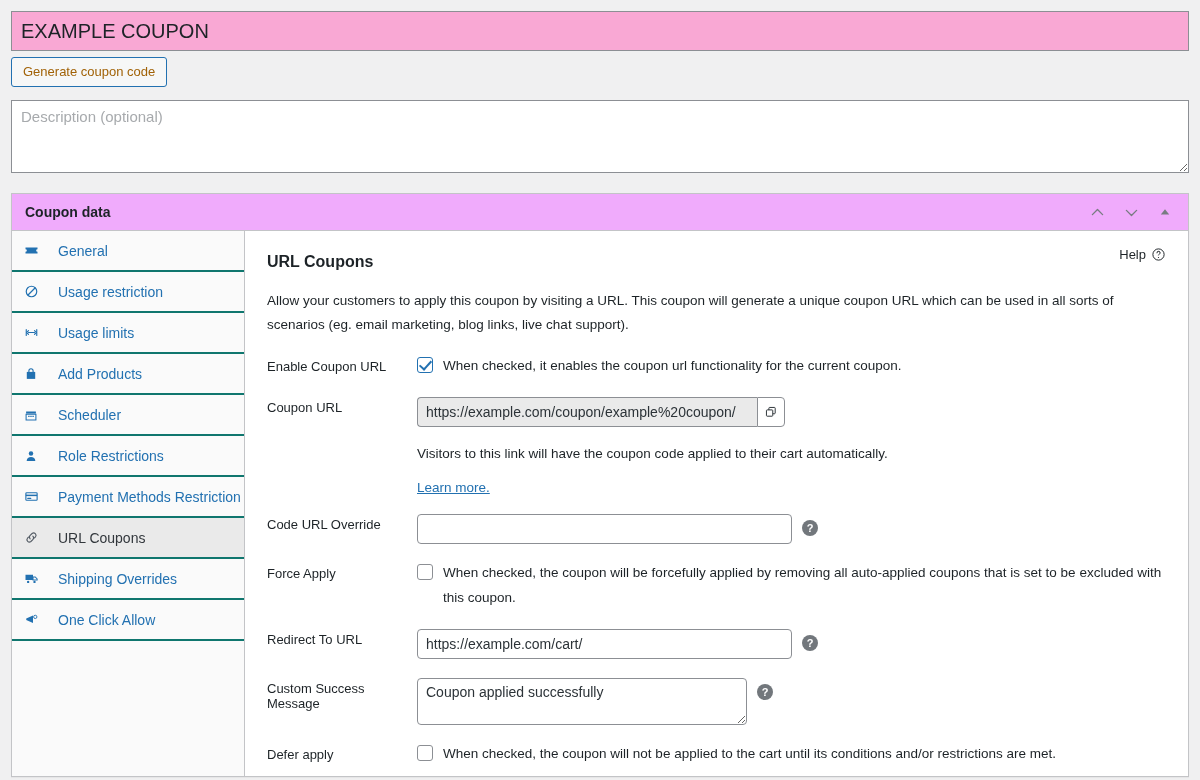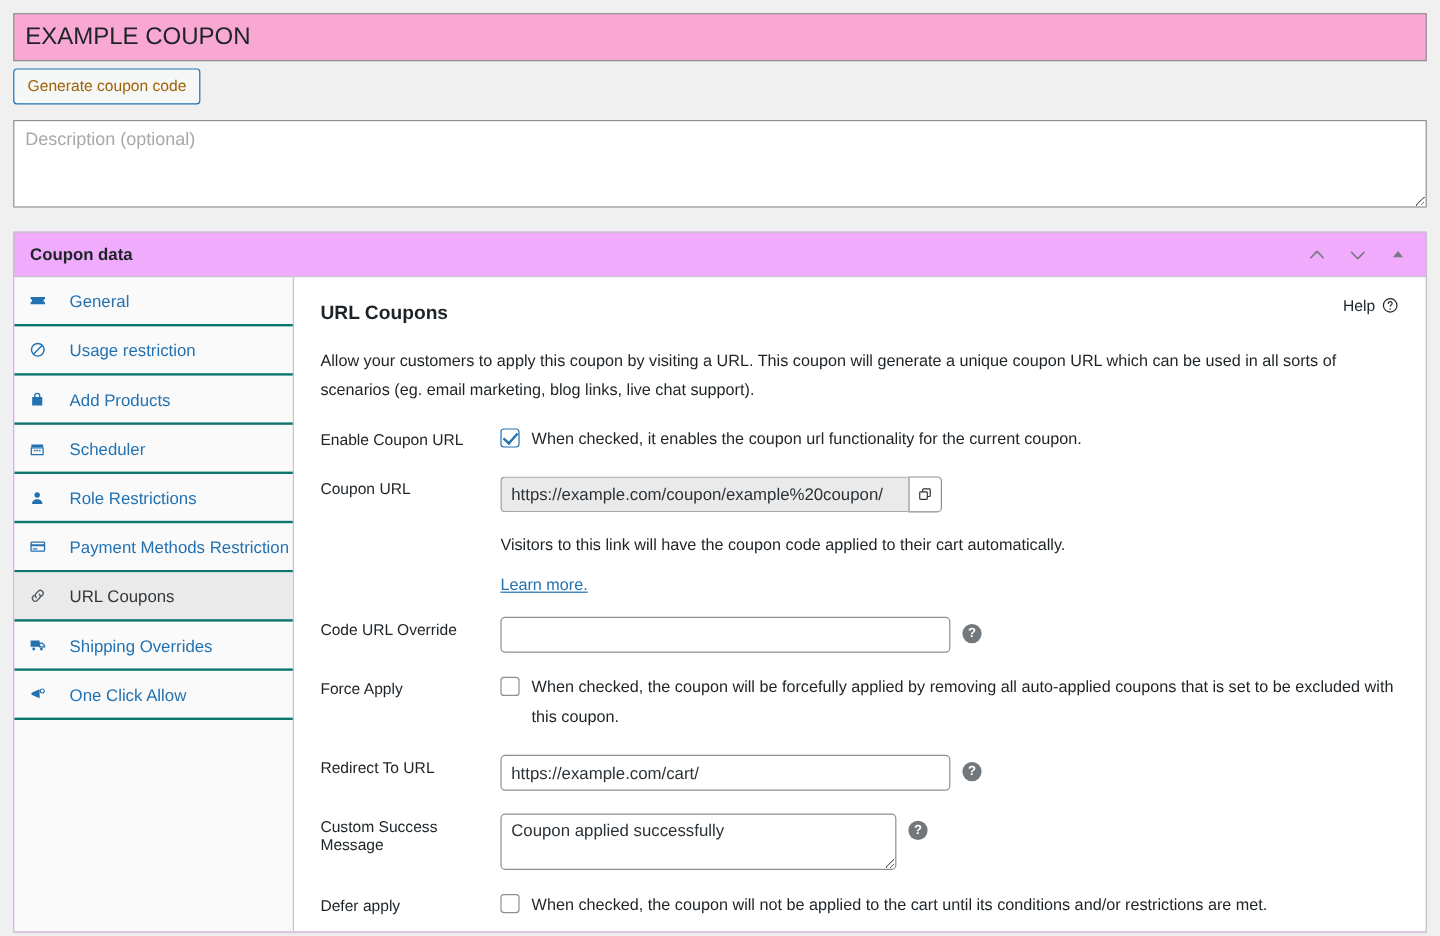--- a/index.html
+++ b/index.html
@@ -277,20 +277,29 @@
         <li class="tab">
           <span class="ticon">
             <svg width="15" height="15" viewBox="0 0 20 20" fill="none" stroke="currentColor" stroke-width="1.6">
               <circle cx="10" cy="10" r="7"></circle>
                 <path d="M5 15 L15 5"></path>
             </svg>
           </span>
           <span class="tab-label">Usage restriction</span>
         </li>
 
+        <li class="tab">
+          <span class="ticon">
+            <svg width="15" height="15" viewBox="0 0 20 20" fill="none" stroke="currentColor" stroke-width="1.5">
+              <path d="M3 6v8M17 6v8M6 10h8" stroke-linecap="round"></path>
+              <path d="M6 7.5 L3.5 10 L6 12.5M14 7.5 L16.5 10 L14 12.5" stroke-linecap="round" stroke-linejoin="round"></path>
+            </svg>
+          </span>
+          <span class="tab-label">Usage limits</span>
+        </li>
 
         <li class="tab">
           <span class="ticon">
             <svg width="14" height="14" viewBox="0 0 20 20" fill="currentColor">
               <path d="M4 7h12v10H4z"></path>
               <path d="M7 7V5.5a3 3 0 016 0V7" fill="none" stroke="currentColor" stroke-width="1.6"></path>
             </svg>
           </span>
           <span class="tab-label">Add Products</span>
         </li>

